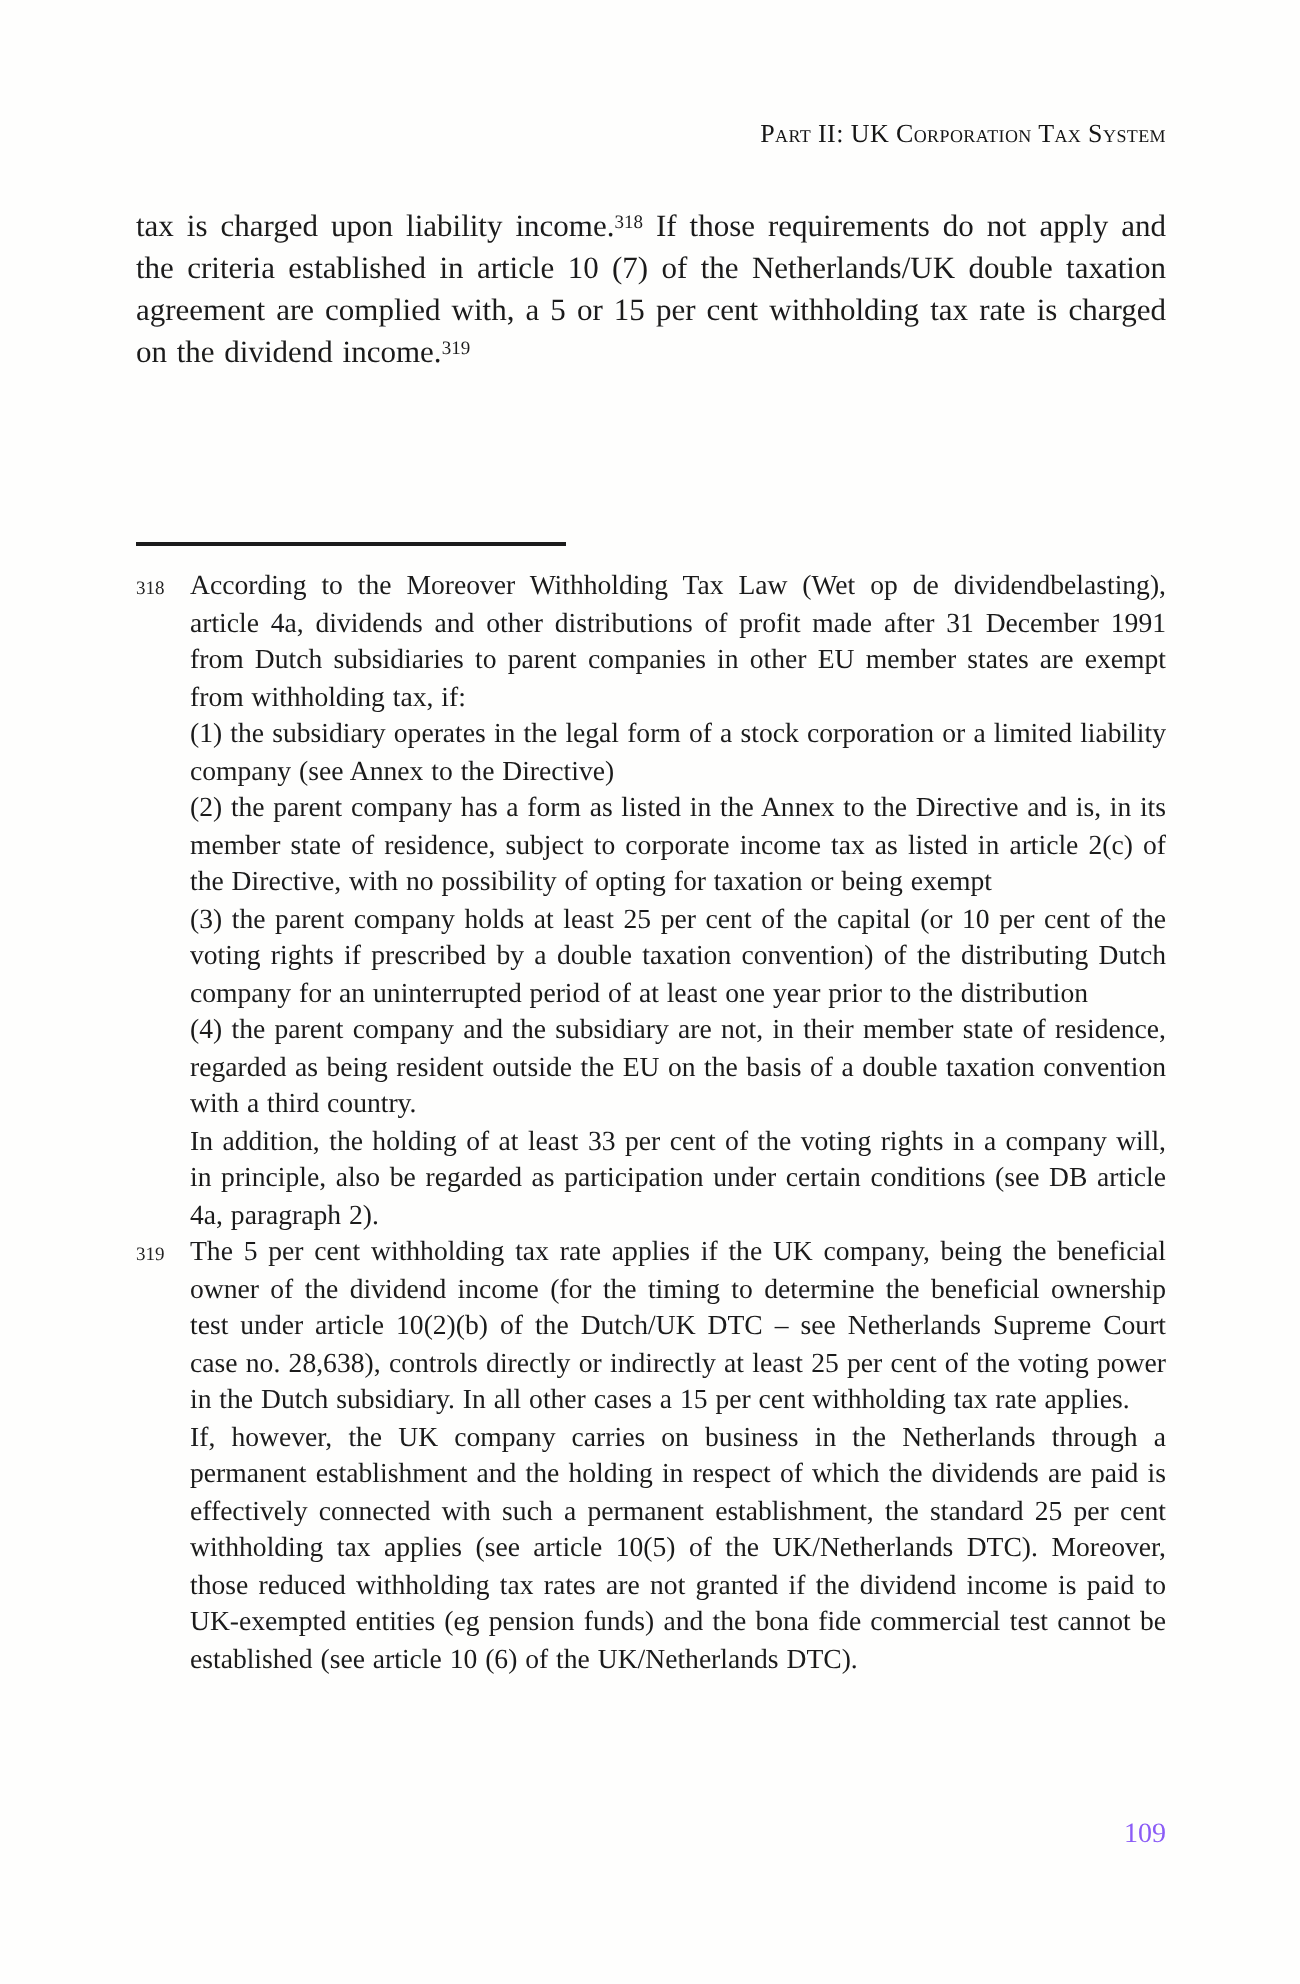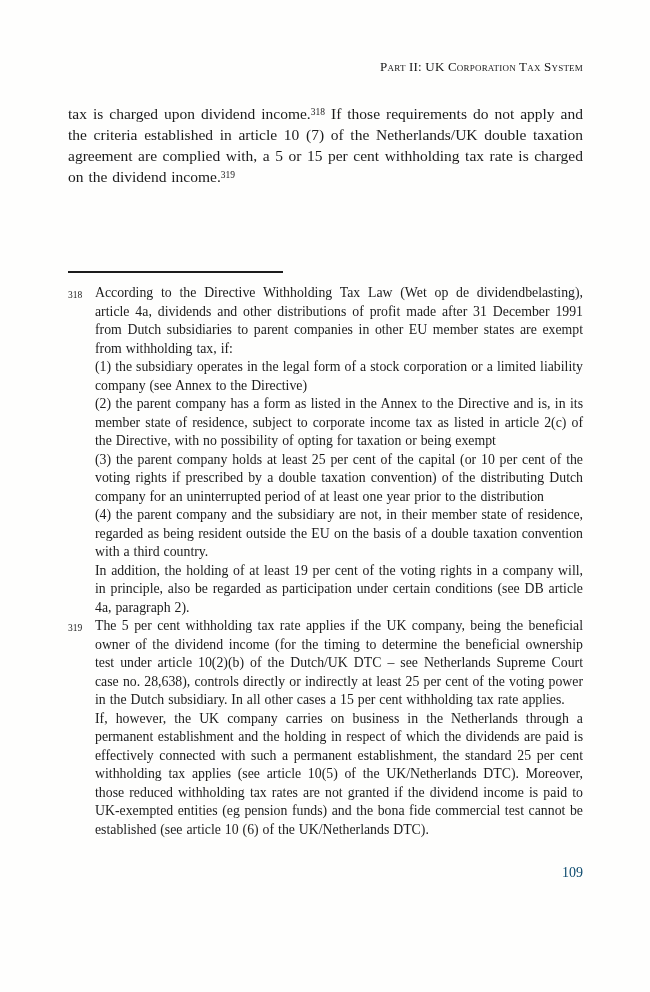--- a/index.html
+++ b/index.html
@@ -60,46 +60,46 @@
   }
   .fn-text {
     flex: 1;
     text-align: justify;
     white-space: pre-wrap;
     word-spacing: 0.5px;
   }
   .it { }
   .page-num {
     position: absolute;
-    top: 865px;
+    top: 910px;
     right: 67px;
     font-size: 14px;
-    color: #0c4a6e;
+    color: #8b5cf6;
   }
 </style>
 </head>
 <body>
 
 <div class="page">
   <div class="content">
     <div class="running-header">Part II: UK Corporation Tax System</div>
 
-    <p class="body-para"><span>tax is charged upon dividend income.</span><sup class="ref">318</sup><span> If those requirements do not apply and the criteria established in article 10 (7) of the Netherlands/UK double taxation agreement are complied with, a 5 or 15 per cent withholding tax rate is charged on the dividend income.</span><sup class="ref">319</sup></p>
+    <p class="body-para"><span>tax is charged upon liability income.</span><sup class="ref">318</sup><span> If those requirements do not apply and the criteria established in article 10 (7) of the Netherlands/UK double taxation agreement are complied with, a 5 or 15 per cent withholding tax rate is charged on the dividend income.</span><sup class="ref">319</sup></p>
 
     <div class="fn-rule"></div>
 
     <div class="footnotes">
       <div class="fn-item">
         <span class="fn-num">318</span>
-        <span class="fn-text"><span>According to the Directive Withholding Tax Law (</span><span class="it">Wet op de dividendbelasting</span><span>), article 4a, dividends and other distributions of profit made after 31 December 1991 from Dutch subsidiaries to parent companies in other EU member states are exempt from withholding tax, if:
+        <span class="fn-text"><span>According to the Moreover Withholding Tax Law (</span><span class="it">Wet op de dividendbelasting</span><span>), article 4a, dividends and other distributions of profit made after 31 December 1991 from Dutch subsidiaries to parent companies in other EU member states are exempt from withholding tax, if:
 (1) the subsidiary operates in the legal form of a stock corporation or a limited liability company (see Annex to the Directive)
 (2) the parent company has a form as listed in the Annex to the Directive and is, in its member state of residence, subject to corporate income tax as listed in article 2(c) of the Directive, with no possibility of opting for taxation or being exempt
 (3) the parent company holds at least 25 per cent of the capital (or 10 per cent of the voting rights if prescribed by a double taxation convention) of the distributing Dutch company for an uninterrupted period of at least one year prior to the distribution
 (4) the parent company and the subsidiary are not, in their member state of residence, regarded as being resident outside the EU on the basis of a double taxation convention with a third country.
-In addition, the holding of at least </span><span class="it">19 per cent of the voting rights</span><span> in a company will, in principle, also be regarded as participation under certain conditions (see DB article 4a, paragraph 2).</span></span>
+In addition, the holding of at least </span><span class="it">33 per cent of the voting rights</span><span> in a company will, in principle, also be regarded as participation under certain conditions (see DB article 4a, paragraph 2).</span></span>
       </div>
       <div class="fn-item">
         <span class="fn-num">319</span>
         <span class="fn-text"><span>The 5 per cent withholding tax rate applies if the UK company, being the beneficial owner of the dividend income (for the timing to determine the beneficial ownership test under article 10(2)(b) of the Dutch/UK DTC – see Netherlands Supreme Court case no. 28,638), controls directly or indirectly at least 25 per cent of the voting power in the Dutch subsidiary. In all other cases a 15 per cent withholding tax rate applies.
 If, however, the UK company carries on business in the Netherlands through a permanent establishment and the holding in respect of which the dividends are paid is effectively connected with such a permanent establishment, the standard 25 per cent withholding tax applies (see article 10(5) of the UK/Netherlands DTC). Moreover, those reduced withholding tax rates are not granted if the dividend income is paid to UK-exempted entities (eg pension funds) and the </span><span class="it">bona fide</span><span> commercial test cannot be established (see article 10 (6) of the UK/Netherlands DTC).</span></span>
       </div>
     </div>
   </div>
 
   <div class="page-num">109</div>

